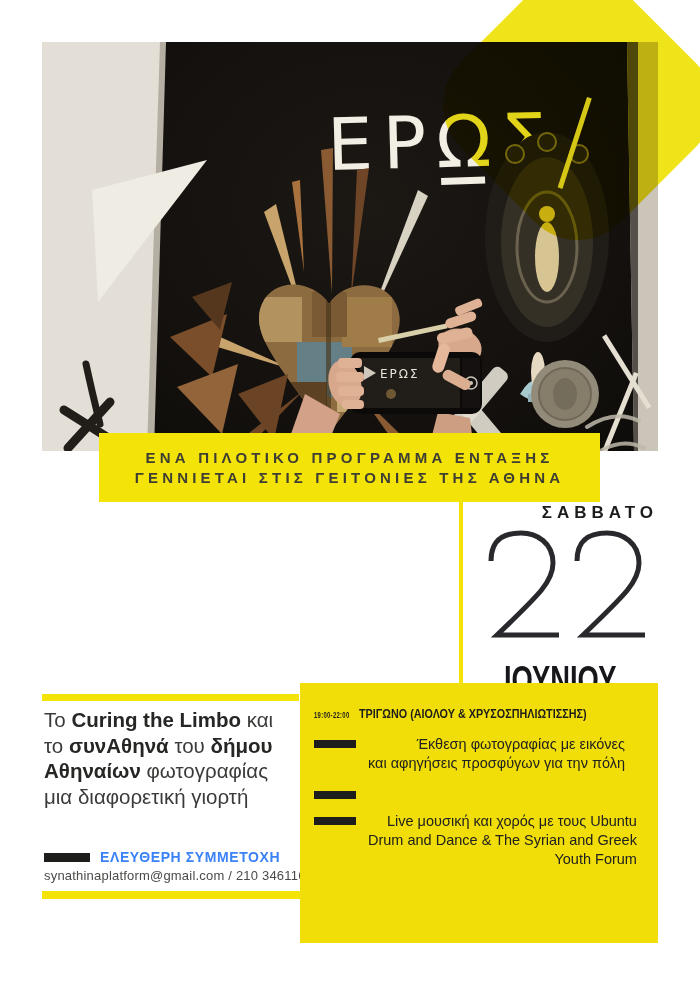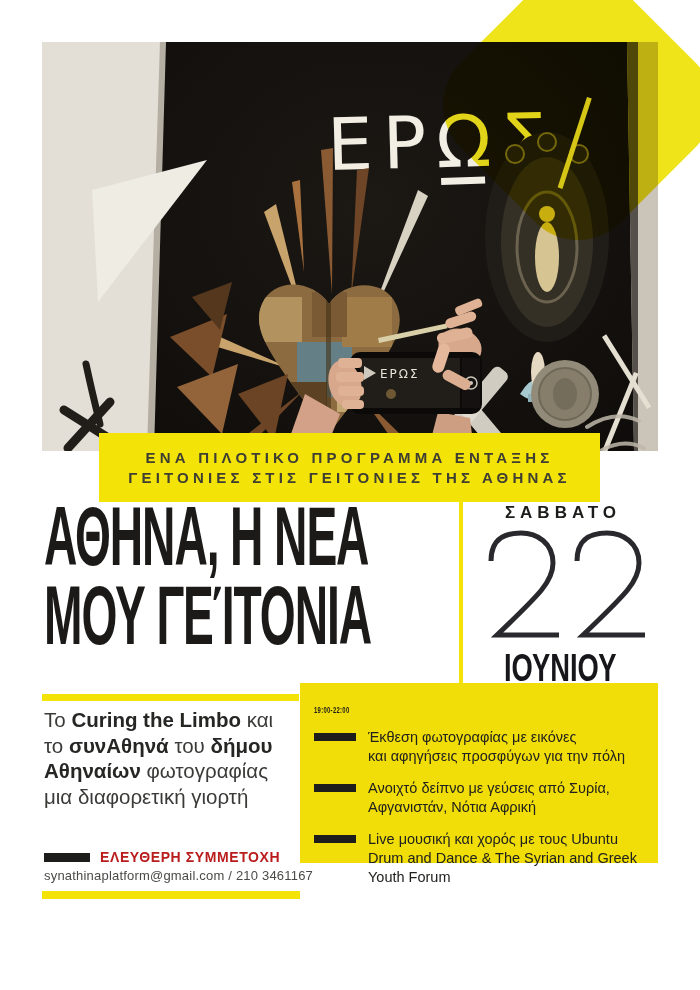--- a/index.html
+++ b/index.html
@@ -23,43 +23,43 @@
   .title { position:absolute; left:44px; top:497px; z-index:3; }
   .title-line { font-size:84px; line-height:79px; font-weight:700; color:#1B1A18; letter-spacing:-2px;
                 transform:scaleX(.55); transform-origin:0 0; white-space:nowrap; }
 
   .vrule { position:absolute; left:459px; top:491px; width:4px; height:204px; background:#F4E306; }
   .hrule-top { position:absolute; left:42px; top:694px; width:257px; height:7px; background:#F4E306; }
   .hrule-bottom { position:absolute; left:42px; top:891px; width:258px; height:8px; background:#F4E306; }
 
   
   .date { position:absolute; left:463px; top:503px; width:195px; text-align:center; }
-  .weekday { font-size:17px; font-weight:700; letter-spacing:5px; padding-left:5px; color:#1D1C1A; }
+  .weekday { font-size:17px; font-weight:700; letter-spacing:5px; padding-left:5px; color:#1D1C1A;text-align:right; }
   .numerals { margin-top:6px; }
-  .month { margin-top:2px; }
+  .month { margin-top:14px; }
   .month span { display:inline-block; font-size:38px; font-weight:700; color:#17161A; transform:scaleX(.72); transform-origin:center; white-space:nowrap; }
   .sr { display:inline-block; font-size:0; line-height:0; overflow:hidden; }
 
   
   .intro { position:absolute; left:44px; top:707px; color:#3A3A38; }
   .intro-line { font-size:20.5px; line-height:25.5px; white-space:nowrap; font-weight:400; }
   .intro-line .b { font-weight:700; color:#262624; }
 
   .free { position:absolute; left:44px; top:849px; display:flex; align-items:center; }
   .free .dash { width:46px; height:9px; background:#1D1D1B; margin-right:10px; }
-  .free .lbl { font-size:14px; font-weight:800; letter-spacing:.6px; color:#b91c1c; }
+  .free .lbl { font-size:14px; font-weight:800; letter-spacing:.6px; color:#3b82f6; }
   .contact { position:absolute; left:44px; top:868px; font-size:13px; color:#4A4A48; letter-spacing:.2px; }
 
   
-  .event { position:absolute; left:300px; top:683px; width:358px; height:180px; background:#F1DE08; z-index:4; padding:21px 10px 0 14px; }
+  .event { position:absolute; left:300px; top:683px; width:358px; height:260px; background:#F1DE08; z-index:4; padding:21px 10px 0 14px; }
   .event-head { display:flex; align-items:baseline; }
   .time { display:inline-block; font-size:9.5px; font-weight:700; color:#1D1D1B; transform:scaleX(.62); transform-origin:0 100%; white-space:nowrap; letter-spacing:.5px; }
   .loc-wrap { margin-left:-12px; }
   .loc { display:inline-block; font-size:13.5px; font-weight:800; color:#1D1D1B; transform:scaleX(.8); transform-origin:0 100%; white-space:nowrap; }
-  .event-item { display:flex; margin-top:13px; }
+  .event-item { display:flex; margin-top:13px;text-align:right; }
   .event-item .dash { width:42px; height:8px; background:#1D1D1B; margin:5px 12px 0 0; flex-shrink:0; }
   .event-item .ln { font-size:14.5px; line-height:19px; font-weight:500; color:#21211F; white-space:nowrap; }
 
   
   .footer { position:absolute; left:0; top:903px; width:700px; height:87px; font-family:"Liberation Sans",sans-serif; }
 </style>
 </head>
 <body>
 
 <div class="poster">
@@ -194,27 +194,23 @@
         <rect x="398" y="300" width="12" height="30" rx="6" fill="#E6B89B" transform="rotate(18 398 300)"></rect>
         <rect x="404" y="326" width="30" height="11" rx="5" fill="#DCAE91" transform="rotate(28 404 326)"></rect>
       </g>
     </svg>
   </div>
 
   <div class="blob"></div>
 
   <div class="banner">
     <div class="banner-line">ΕΝΑ ΠΙΛΟΤΙΚΟ ΠΡΟΓΡΑΜΜΑ ΕΝΤΑΞΗΣ</div>
-    <div class="banner-line">ΓΕΙΤΟΝΙΕΣ ΣΤΙΣ ΓΕΙΤΟΝΙΕΣ ΤΗΣ ΑΘΗΝΑΣ</div>
-  </div>
-
-  <div class="title">
-    <div class="title-line">ΑΘΗΝΑ, Η ΝΕΑ</div>
-    <div class="title-line">ΜΟΥ ΓΕΊΤΟΝΙΑ</div>
-  </div>
+    <div class="banner-line">ΓΕΝΝΙΕΤΑΙ ΣΤΙΣ ΓΕΙΤΟΝΙΕΣ ΤΗΣ ΑΘΗΝΑ</div>
+  </div>
+
 
   <div class="vrule"></div>
   <div class="hrule-top"></div>
   <div class="hrule-bottom"></div>
 
   <div class="date">
     <div class="weekday">ΣΑΒΒΑΤΟ</div>
     <span class="sr">22</span>
     <svg class="numerals" width="168" height="112" viewBox="0 0 168 112">
       <g fill="none" stroke="#29282C" stroke-width="5" stroke-linecap="butt" stroke-linejoin="miter">
@@ -234,34 +230,31 @@
 
   <div class="free">
     <span class="dash"></span>
     <span class="lbl">ΕΛΕΥΘΕΡΗ ΣΥΜΜΕΤΟΧΗ</span>
   </div>
   <div class="contact">synathinaplatform@gmail.com / 210 3461167</div>
 
   <div class="event">
     <div class="event-head">
       <span class="time">19:00-22:00</span>
+      <span class="loc-wrap"><span class="loc">ΤΡΙΓΩΝΟ (ΑΙΟΛΟΥ &amp; ΧΡΥΣΟΣΠΗΛΙΩΤΙΣΣΗΣ)</span></span>
     </div>
     <div class="event-item">
       <span class="dash"></span>
       <div>
         <div class="ln">Έκθεση φωτογραφίας με εικόνες</div>
         <div class="ln">και αφηγήσεις προσφύγων για την πόλη</div>
       </div>
     </div>
     <div class="event-item">
       <span class="dash"></span>
-      <div>
-        <div class="ln">Ανοιχτό δείπνο με γεύσεις από Συρία,</div>
-        <div class="ln">Αφγανιστάν, Νότια Αφρική</div>
-      </div>
     </div>
     <div class="event-item">
       <span class="dash"></span>
       <div>
         <div class="ln">Live μουσική και χορός με τους Ubuntu</div>
         <div class="ln">Drum and Dance &amp; The Syrian and Greek</div>
         <div class="ln">Youth Forum</div>
       </div>
     </div>
   </div>

